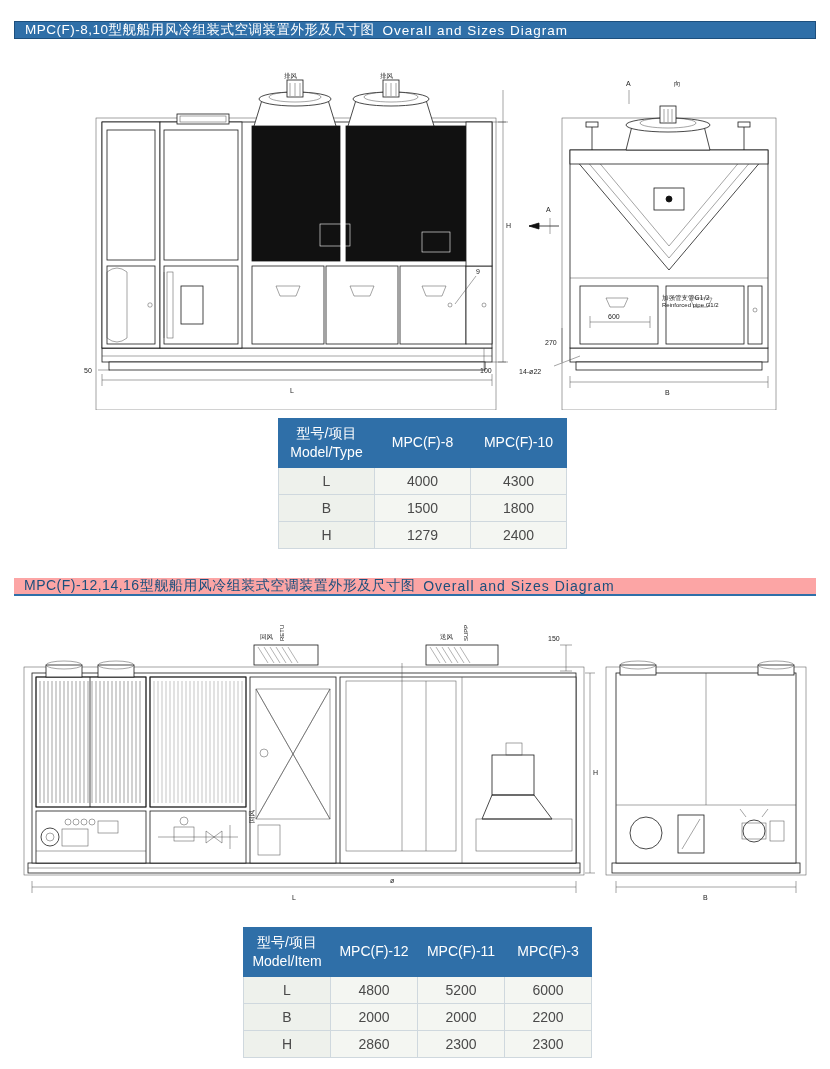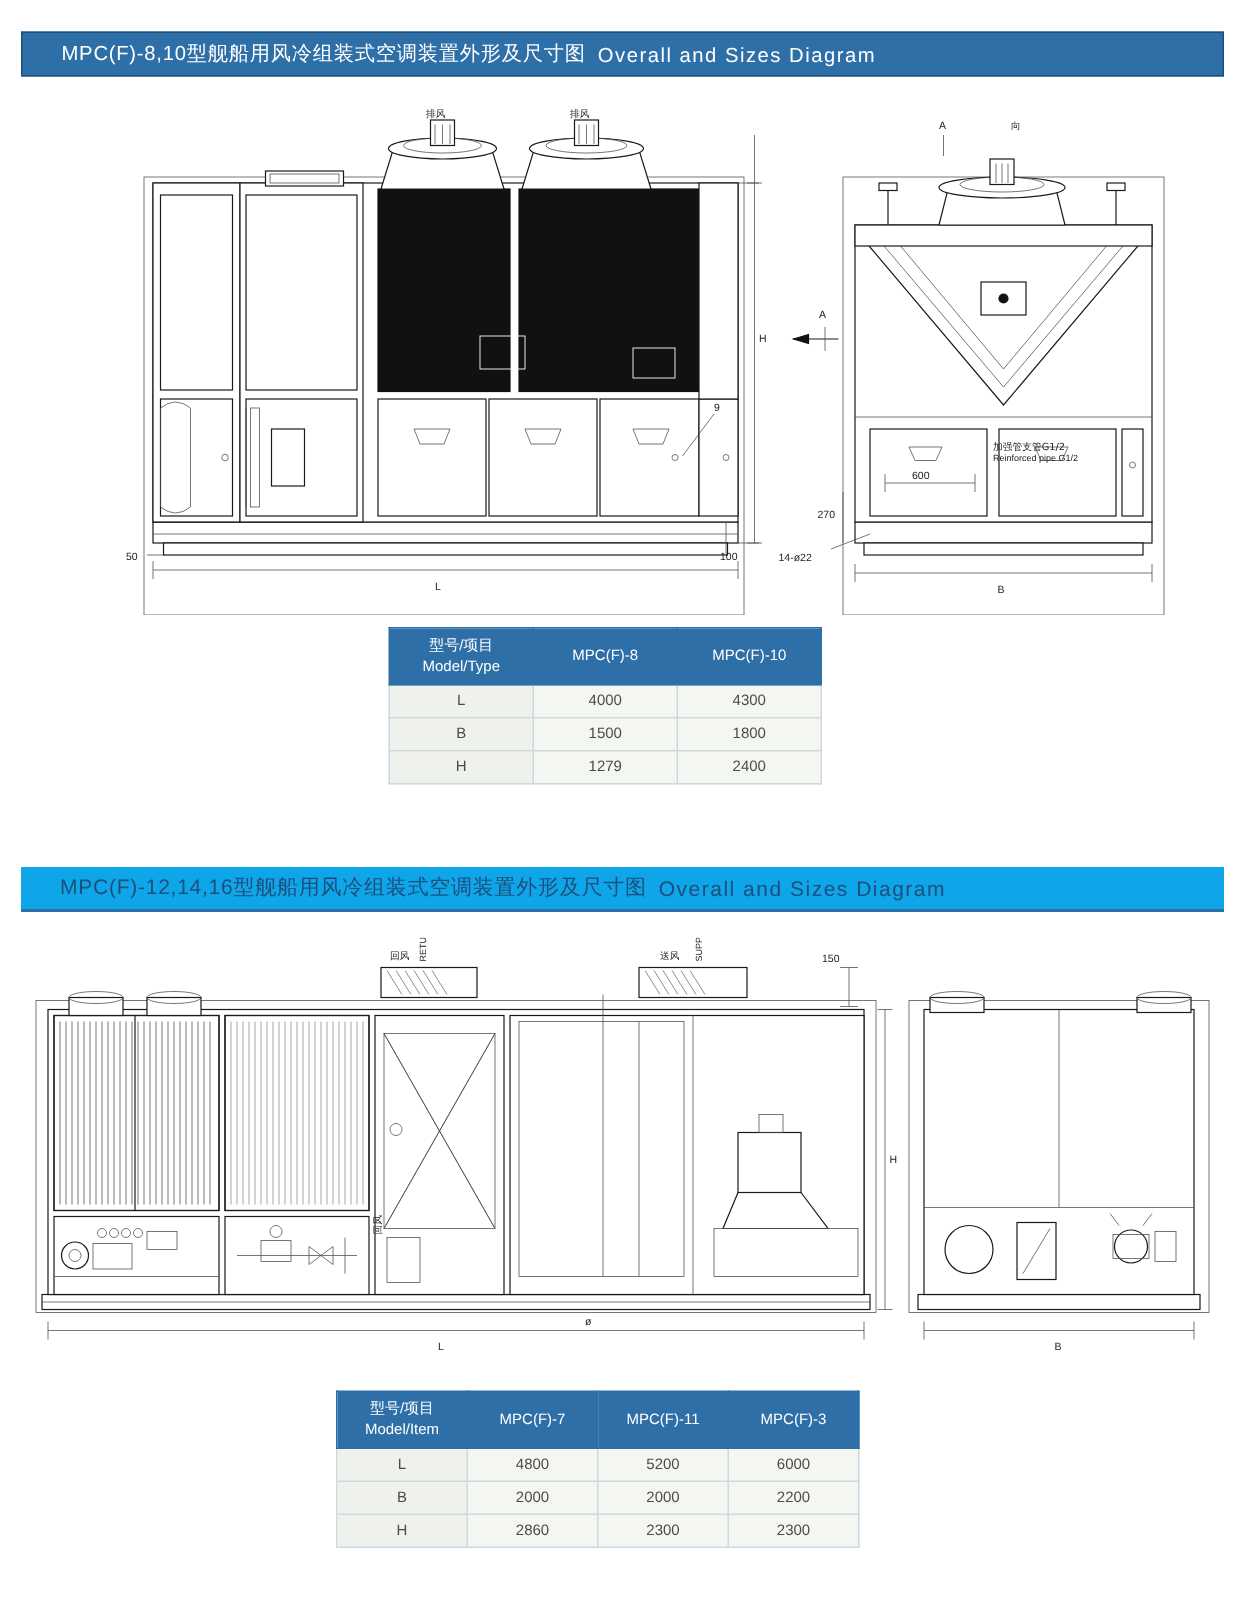--- a/index.html
+++ b/index.html
@@ -12,55 +12,56 @@
     font-family: "Liberation Sans", sans-serif;
     position: relative;
     overflow: hidden;
   }
 
   
   .section-bar {
     position: absolute;
     left: 14px;
     width: 802px;
-    height: 30px;
+    height: 18px;
     background: #2f6fa8;
     border: 1px solid #1d4f7d;
     display: flex;
     align-items: center;
-    padding-left: 26px;
+    padding-left: 10px;
     color: #ffffff;
     font-size: 13.5px;
     letter-spacing: 0.5px;
     white-space: nowrap;
   }
   .section-bar.light {
-    background: #0ea5e9;
+    background: #fca5a5;
     border: none;
     color: #1c4f7c;
     border-bottom: 2px solid #2f6fa8;
     font-size: 14px;
   }
   .bar-en { margin-left: 8px; letter-spacing: 1px; text-align: center; }
 
   
   .drawing {
     position: absolute;
     left: 14px;
     width: 802px;
     text-decoration: underline;
   }
   .drawing svg { display: block; }
 
   
   .spec-table {
     position: absolute;
     border-collapse: collapse;
-    font-size: 10px;
+    font-size: 14px;
     color: #333;
+    margin-left: 19px;
   }
   .spec-table th {
     background: #2f6fa8;
     color: #fff;
     font-weight: normal;
     border: 1px solid #2f6fa8;
     padding: 5px 4px;
     line-height: 1.35;
     text-align: center;
   }
@@ -458,21 +459,21 @@
 </svg>
 </div>
 
 <table class="spec-table" id="table-2">
   <tbody>
       <tr>
     <th>
       <span>型号/项目</span><br>
       <span>Model/Item</span>
     </th>
-    <th>MPC(F)-7</th>
+    <th>MPC(F)-12</th>
     <th>MPC(F)-11</th>
     <th>MPC(F)-3</th>
   </tr>
   <tr>
     <td class="rowlab">L</td>
     <td>4800</td>
     <td>5200</td>
     <td>6000</td>
   </tr>
   <tr>

